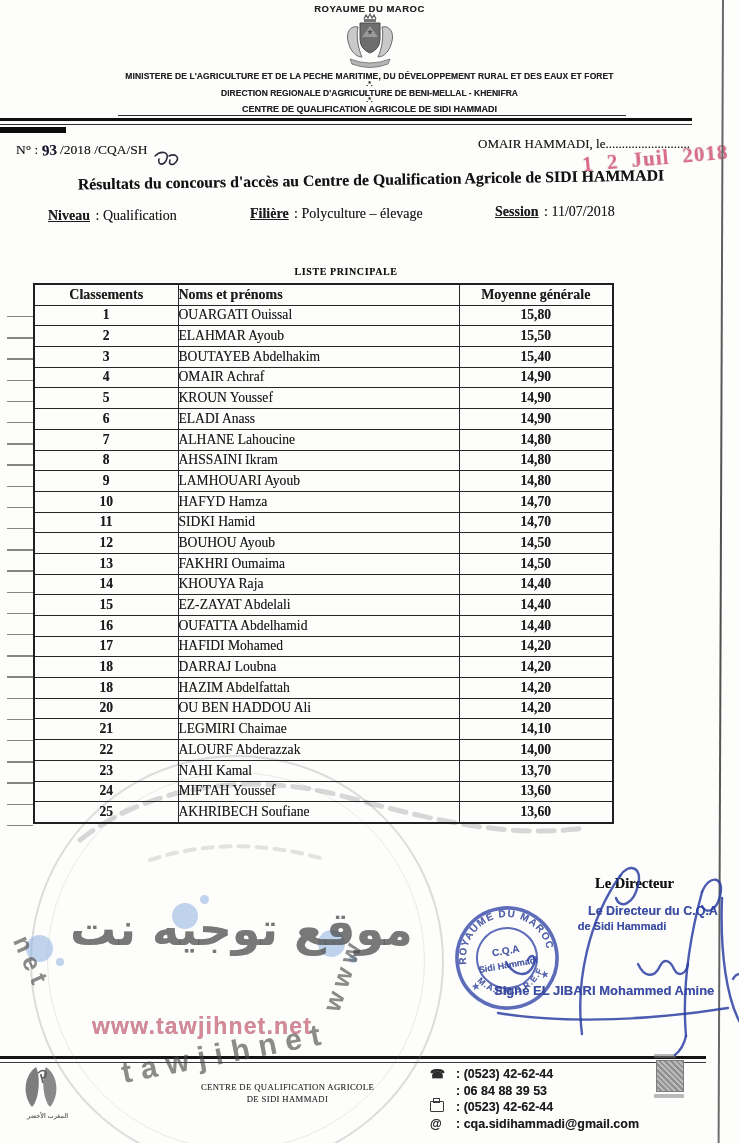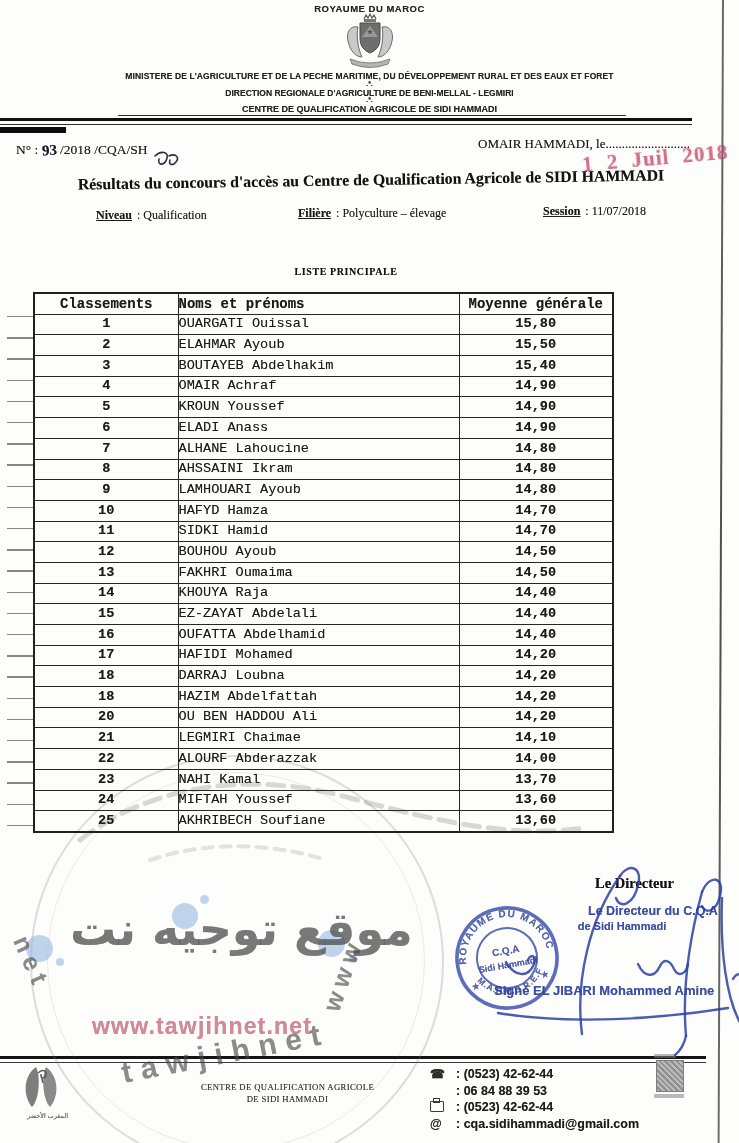--- a/index.html
+++ b/index.html
@@ -36,29 +36,29 @@
   .ref-number{display:inline-block; font-size:15px; font-weight:600; transform:rotate(-3deg) translateY(1px); color:#161630;}
   .dateline{left:478px; top:136px; font-size:13px; white-space:nowrap;}
   .date-stamp{
     left:582px; top:145px; width:170px; white-space:nowrap;
     font-size:21px; font-weight:bold; letter-spacing:1px; word-spacing:7px;
     transform:rotate(-5deg); opacity:.9; filter:blur(.2px);
   }
   
   .doc-title{left:24px; top:171px; width:694px; text-align:center;
     font-size:15.8px; font-weight:bold; transform:rotate(-.9deg); color:#121212;}
-  .crit{font-size:12px; white-space:nowrap;margin-left:48px;}
+  .crit{font-size:14px; white-space:nowrap;}
   .crit b{margin-right:2px;}
   .list-title{left:0; top:266px; width:692px; text-align:center;
     font-size:10px; font-weight:bold; letter-spacing:.6px; color:#121212;}
   
   table.results{
-    position:absolute; left:33px; top:292px; width:579px;
+    position:absolute; left:33px; top:283px; width:579px;
     border-collapse:collapse; table-layout:fixed; background:transparent;
-    font-size:13.6px; z-index:3;font-family:Liberation Mono, monospace;
+    font-size:13.6px; z-index:3;
   }
   table.results th, table.results td{
     border:1.5px solid #262626; height:19.7px; padding:0; line-height:1.05;
     overflow:hidden; white-space:nowrap;
   }
   table.results{border:2.3px solid #202020;}
   th{font-weight:bold; font-size:14px;}
   .th-names, td.td-name{text-align:left; padding-left:9px;}
   .td-rank, .td-avg, th{text-align:center;}
   .td-rank{font-weight:bold;}
@@ -143,21 +143,21 @@
     <path d="M 22,10 L 42,10 L 42,26 Q 42,36 32,40 Q 22,36 22,26 Z" fill="#6e6e6e" stroke="#4a4a4a" stroke-width="1"></path>
     <path d="M 24,24 L 40,24 L 32,13 Z" fill="#9a9a9a"></path>
     <path d="M 32,16 l 1.8,5.5 l -4.6,-3.4 l 5.6,0 l -4.6,3.4 Z" fill="#4a4a4a"></path>
     <path d="M 20,14 C 12,12 8,20 10,28 C 12,38 18,44 24,44 C 20,36 18,22 20,14 Z" fill="#c9c9c9" stroke="#6a6a6a" stroke-width="1"></path>
     <path d="M 44,14 C 52,12 56,20 54,28 C 52,38 46,44 40,44 C 44,36 46,22 44,14 Z" fill="#c9c9c9" stroke="#6a6a6a" stroke-width="1"></path>
     <path d="M 12,46 Q 32,54 52,46 L 50,51 Q 32,58 14,51 Z" fill="#b5b5b5" stroke="#6a6a6a" stroke-width=".8"></path>
   </svg>
 
   <div class="abs hdr hdr-ministry sans">MINISTERE DE L'AGRICULTURE ET DE LA PECHE MARITIME, DU DÉVELOPPEMENT RURAL ET DES EAUX ET FORET</div>
   <div class="abs hdr hdr-sep1 sans">.*.</div>
-  <div class="abs hdr hdr-direction sans">DIRECTION REGIONALE D'AGRICULTURE DE BENI-MELLAL - LEGMIRI</div>
+  <div class="abs hdr hdr-direction sans">DIRECTION REGIONALE D'AGRICULTURE DE BENI-MELLAL - KHENIFRA</div>
   <div class="abs hdr hdr-sep2 sans">.*.</div>
   <div class="abs hdr hdr-centre sans">CENTRE DE QUALIFICATION AGRICOLE DE SIDI HAMMADI</div>
   <div class="abs centre-underline"></div>
 
   <div class="abs rule rule-top-a"></div>
   <div class="abs rule rule-top-b"></div>
   <div class="abs rule rule-nub"></div>
 
   <div class="abs refline">
     <span>N° :</span>

